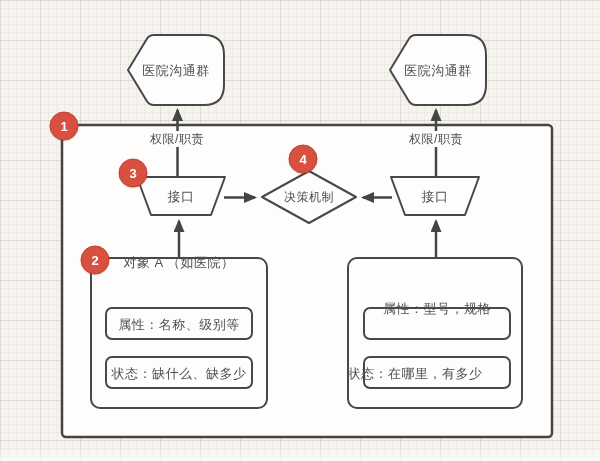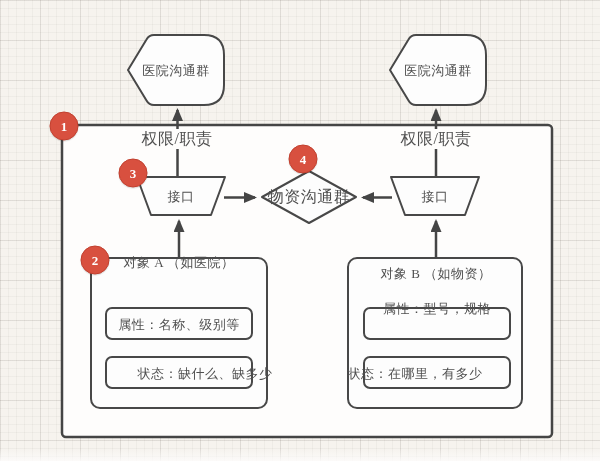--- a/index.html
+++ b/index.html
@@ -1,38 +1,38 @@
 <!DOCTYPE html>
 <html><head>
 <meta charset="utf-8">
 <style>
   html,body{margin:0;padding:0;}
   .stage{
     position:relative;
     width:600px;height:461px;
     overflow:hidden;
-    font-family:Liberation Serif, serif;
+    font-family:Liberation Sans, sans-serif;
     background-color:#f6f3ee;
     background-image:
       linear-gradient(to right, rgba(110,105,95,.12) 1px, transparent 1px),
       linear-gradient(to bottom, rgba(110,105,95,.12) 1px, transparent 1px),
       linear-gradient(to right, rgba(110,105,95,.055) 1px, transparent 1px),
       linear-gradient(to bottom, rgba(110,105,95,.055) 1px, transparent 1px);
     background-size:40px 40px,40px 40px,8px 8px,8px 8px;
   }
   svg.layer{position:absolute;left:0;top:0;}
   .shape{fill:#fdfdfd;stroke:#484848;stroke-width:2;stroke-linejoin:round;}
   .boundary{fill:#fefdfc;stroke:#454545;stroke-width:2.5;}
   .connector{stroke:#454545;stroke-width:2.5;fill:none;}
   .lbl{
     position:absolute;transform:translate(-50%,-50%);
     color:#4f4f4f;white-space:nowrap;text-align:center;
     font-size:13px;letter-spacing:.5px;line-height:1;
   }
-  .lbl.small{font-size:16px;}
+  .lbl.small{font-size:12px;}
   .lbl.masked{background:#fefdfc;padding:2px 4px;}
   .badge{
     position:absolute;width:27px;height:27px;border-radius:50%;
     transform:translate(-50%,-50%);
     background:#d8503f;border:1px solid #c2402f;
     color:#fff;font-size:13px;font-weight:bold;
     display:flex;align-items:center;justify-content:center;
     box-shadow:0 1px 1px rgba(0,0,0,.12);
   }
   .bottom-fade{
@@ -80,27 +80,26 @@
 
   <div class="lbl" style="left:176px;top:70px;">医院沟通群</div>
   <div class="lbl" style="left:438px;top:70px;">医院沟通群</div>
 
   <div class="lbl small masked" style="left:177px;top:139px;">权限/职责</div>
   <div class="lbl small masked" style="left:436px;top:139px;">权限/职责</div>
 
   <div class="lbl" style="left:181px;top:196px;">接口</div>
   <div class="lbl" style="left:435px;top:196px;">接口</div>
 
-  <div class="lbl small" style="left:309px;top:197px;">物资沟通群</div>
+  <div class="lbl small" style="left:309px;top:197px;">决策机制</div>
 
   <div class="lbl" style="left:179px;top:262px;">对象 A （如医院）</div>
   <div class="lbl" style="left:179px;top:324px;">属性：名称、级别等</div>
-  <div class="lbl" style="left:179px;top:373px;margin-left:26px;">状态：缺什么、缺多少</div>
+  <div class="lbl" style="left:179px;top:373px;">状态：缺什么、缺多少</div>
 
-  <div class="lbl" style="left:436px;top:273px;">对象 B （如物资）</div>
   <div class="lbl" style="left:437px;top:308px;">属性：型号，规格</div>
   <div class="lbl" style="left:415px;top:373px;">状态：在哪里，有多少</div>
 
   <div class="badge" style="left:64px;top:126px;">1</div>
   <div class="badge" style="left:95px;top:260px;">2</div>
   <div class="badge" style="left:133px;top:173px;">3</div>
   <div class="badge" style="left:303px;top:159px;">4</div>
 
   <div class="bottom-fade"></div>
 </div>

